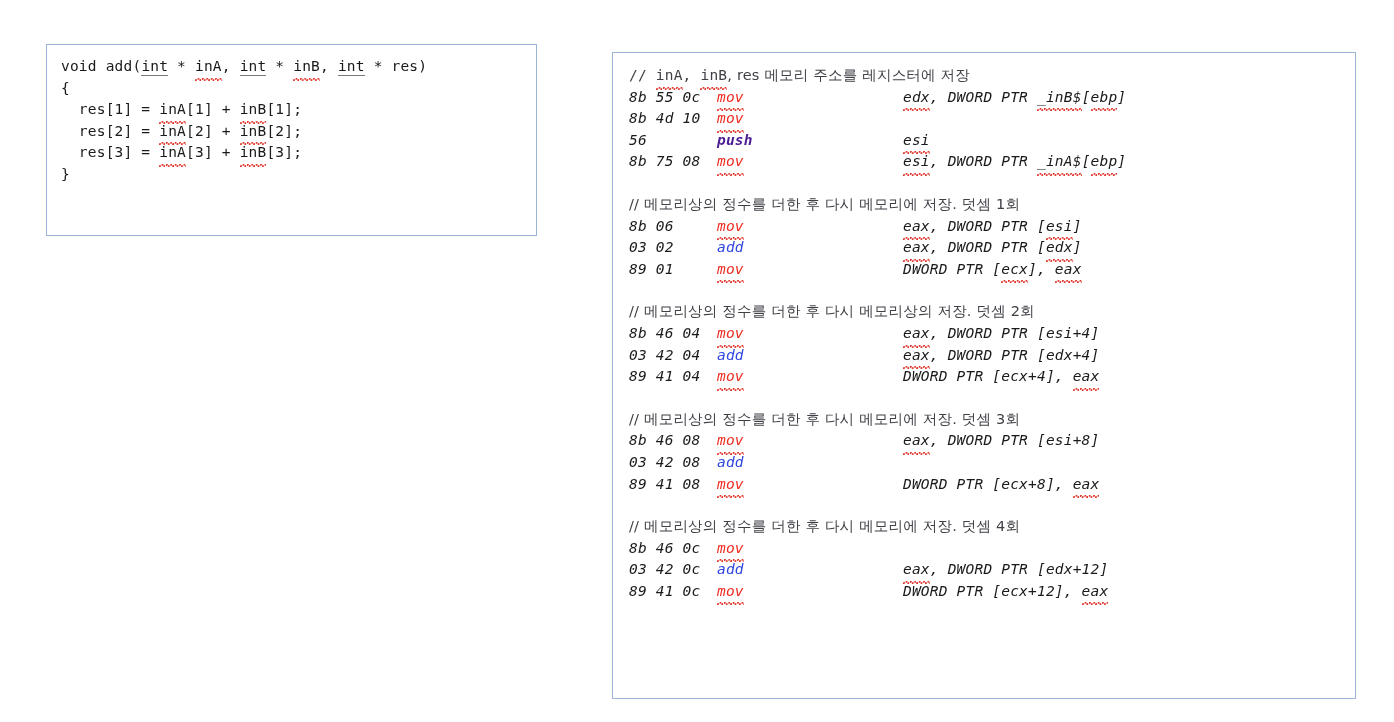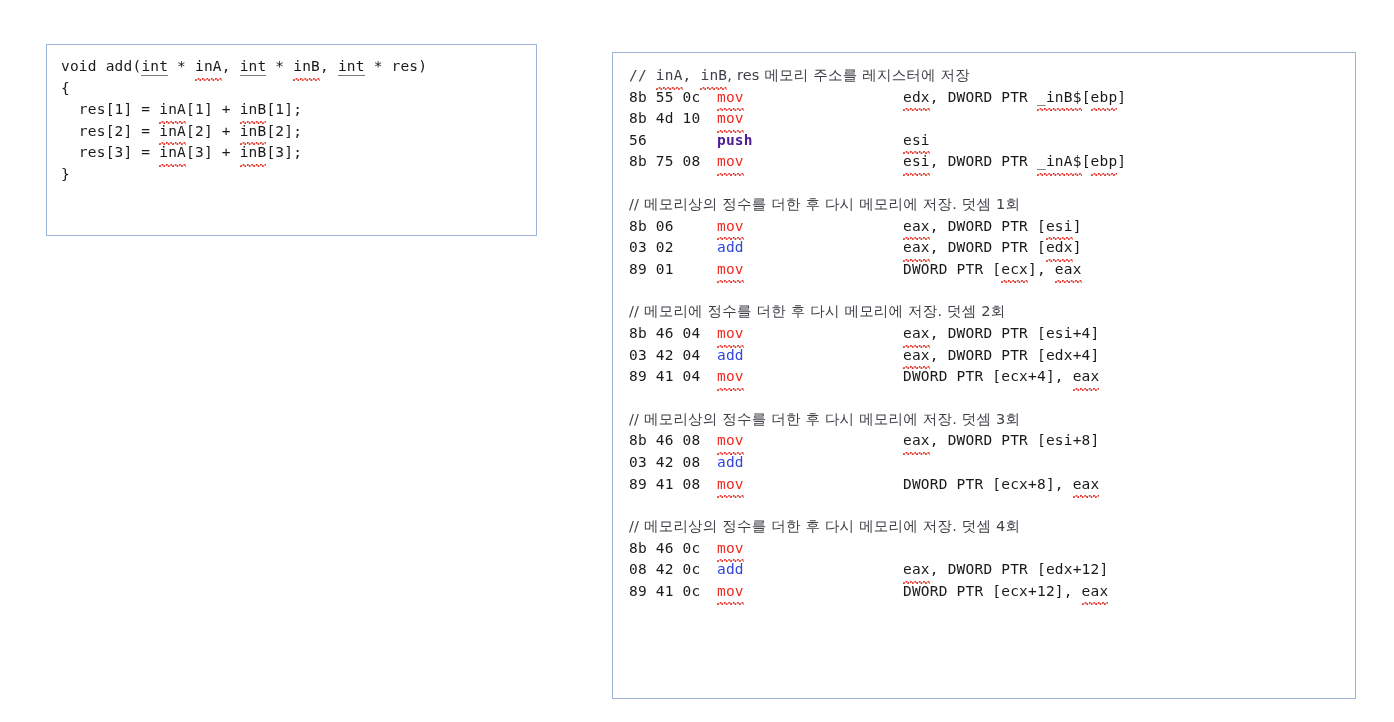--- a/index.html
+++ b/index.html
@@ -76,20 +76,21 @@
 
   
   .asm-row {
     display: flex;
     align-items: center;
     font-size: 14.5px;
     line-height: 21.6px;
     white-space: pre;
     color: #1a1a1a;
     letter-spacing: 0.2px;
+    font-style: italic;
   }
   .col-bytes {
     width: 88px;
     flex: 0 0 88px;
   }
   .col-mn {
     width: 186px;
     flex: 0 0 186px;
   }
   .col-ops {
@@ -124,28 +125,28 @@
       <div class="asm-row"><span class="col-bytes">8b 55 0c</span><span class="col-mn"><span class="mn-red sq">mov</span></span><span class="col-ops"><span class="sq">edx</span><span>, DWORD PTR </span><span class="sq">_inB$</span><span>[</span><span class="sq">ebp</span><span>]</span></span></div>
       <div class="asm-row"><span class="col-bytes">8b 4d 10</span><span class="col-mn"><span class="mn-red sq">mov</span></span></div>
       <div class="asm-row"><span class="col-bytes">56</span><span class="col-mn"><span class="mn-push">push</span></span><span class="col-ops"><span class="sq">esi</span></span></div>
       <div class="asm-row"><span class="col-bytes">8b 75 08</span><span class="col-mn"><span class="mn-red sq">mov</span></span><span class="col-ops"><span class="sq">esi</span><span>, DWORD PTR </span><span class="sq">_inA$</span><span>[</span><span class="sq">ebp</span><span>]</span></span></div>
       <div class="block-gap"></div>
       <div class="comment-row"><span class="kr">// 메모리상의 정수를 더한 후 다시 메모리에 저장. 덧셈 1회</span></div>
       <div class="asm-row"><span class="col-bytes">8b 06</span><span class="col-mn"><span class="mn-red sq">mov</span></span><span class="col-ops"><span class="sq">eax</span><span>, DWORD PTR [</span><span class="sq">esi</span><span>]</span></span></div>
       <div class="asm-row"><span class="col-bytes">03 02</span><span class="col-mn"><span class="mn-blue">add</span></span><span class="col-ops"><span class="sq">eax</span><span>, DWORD PTR [</span><span class="sq">edx</span><span>]</span></span></div>
       <div class="asm-row"><span class="col-bytes">89 01</span><span class="col-mn"><span class="mn-red sq">mov</span></span><span class="col-ops"><span>DWORD PTR [</span><span class="sq">ecx</span><span>], </span><span class="sq">eax</span></span></div>
       <div class="block-gap"></div>
-      <div class="comment-row"><span class="kr">// 메모리에 정수를 더한 후 다시 메모리에 저장. 덧셈 2회</span></div>
+      <div class="comment-row"><span class="kr">// 메모리상의 정수를 더한 후 다시 메모리상의 저장. 덧셈 2회</span></div>
       <div class="asm-row"><span class="col-bytes">8b 46 04</span><span class="col-mn"><span class="mn-red sq">mov</span></span><span class="col-ops"><span class="sq">eax</span><span>, DWORD PTR [esi+4]</span></span></div>
       <div class="asm-row"><span class="col-bytes">03 42 04</span><span class="col-mn"><span class="mn-blue">add</span></span><span class="col-ops"><span class="sq">eax</span><span>, DWORD PTR [edx+4]</span></span></div>
       <div class="asm-row"><span class="col-bytes">89 41 04</span><span class="col-mn"><span class="mn-red sq">mov</span></span><span class="col-ops"><span>DWORD PTR [ecx+4], </span><span class="sq">eax</span></span></div>
       <div class="block-gap"></div>
       <div class="comment-row"><span class="kr">// 메모리상의 정수를 더한 후 다시 메모리에 저장. 덧셈 3회</span></div>
       <div class="asm-row"><span class="col-bytes">8b 46 08</span><span class="col-mn"><span class="mn-red sq">mov</span></span><span class="col-ops"><span class="sq">eax</span><span>, DWORD PTR [esi+8]</span></span></div>
       <div class="asm-row"><span class="col-bytes">03 42 08</span><span class="col-mn"><span class="mn-blue">add</span></span></div>
       <div class="asm-row"><span class="col-bytes">89 41 08</span><span class="col-mn"><span class="mn-red sq">mov</span></span><span class="col-ops"><span>DWORD PTR [ecx+8], </span><span class="sq">eax</span></span></div>
       <div class="block-gap"></div>
       <div class="comment-row"><span class="kr">// 메모리상의 정수를 더한 후 다시 메모리에 저장. 덧셈 4회</span></div>
       <div class="asm-row"><span class="col-bytes">8b 46 0c</span><span class="col-mn"><span class="mn-red sq">mov</span></span></div>
-      <div class="asm-row"><span class="col-bytes">08 42 0c</span><span class="col-mn"><span class="mn-blue">add</span></span><span class="col-ops"><span class="sq">eax</span><span>, DWORD PTR [edx+12]</span></span></div>
+      <div class="asm-row"><span class="col-bytes">03 42 0c</span><span class="col-mn"><span class="mn-blue">add</span></span><span class="col-ops"><span class="sq">eax</span><span>, DWORD PTR [edx+12]</span></span></div>
       <div class="asm-row"><span class="col-bytes">89 41 0c</span><span class="col-mn"><span class="mn-red sq">mov</span></span><span class="col-ops"><span>DWORD PTR [ecx+12], </span><span class="sq">eax</span></span></div>
     </div>
 </div>
 
 </body></html>

